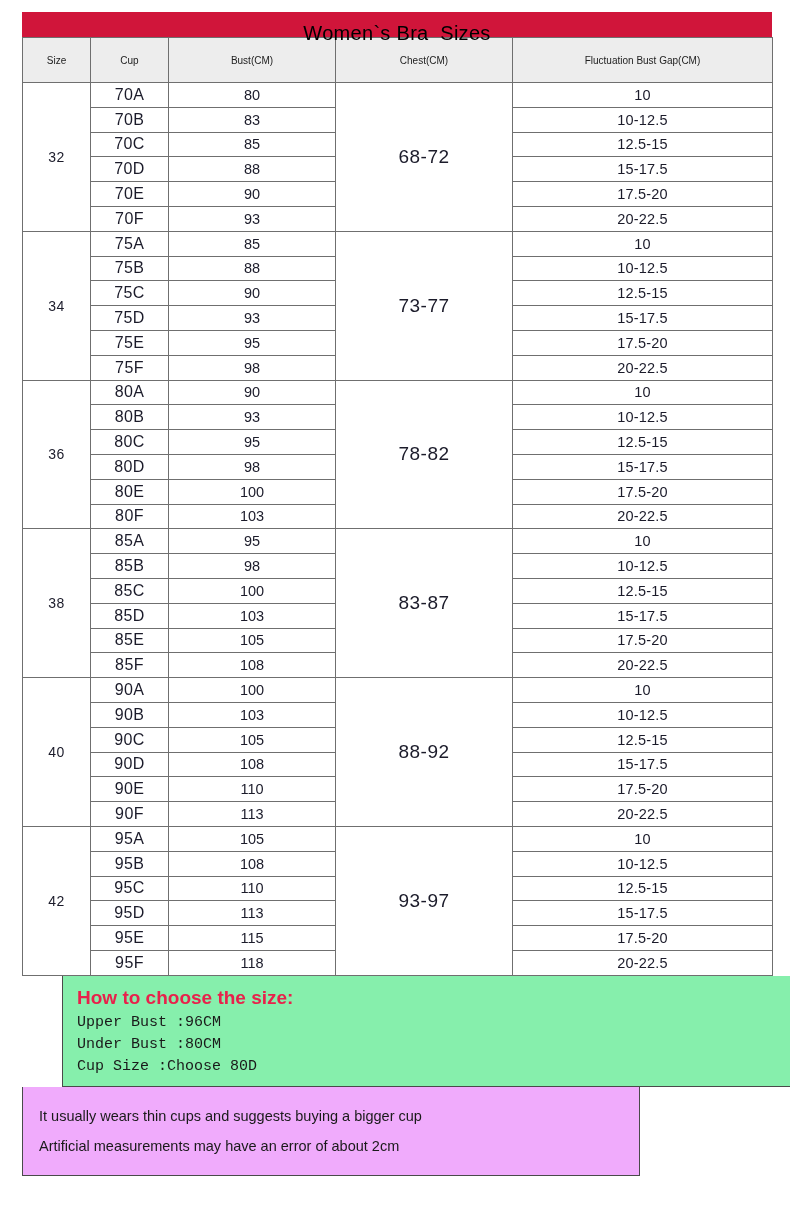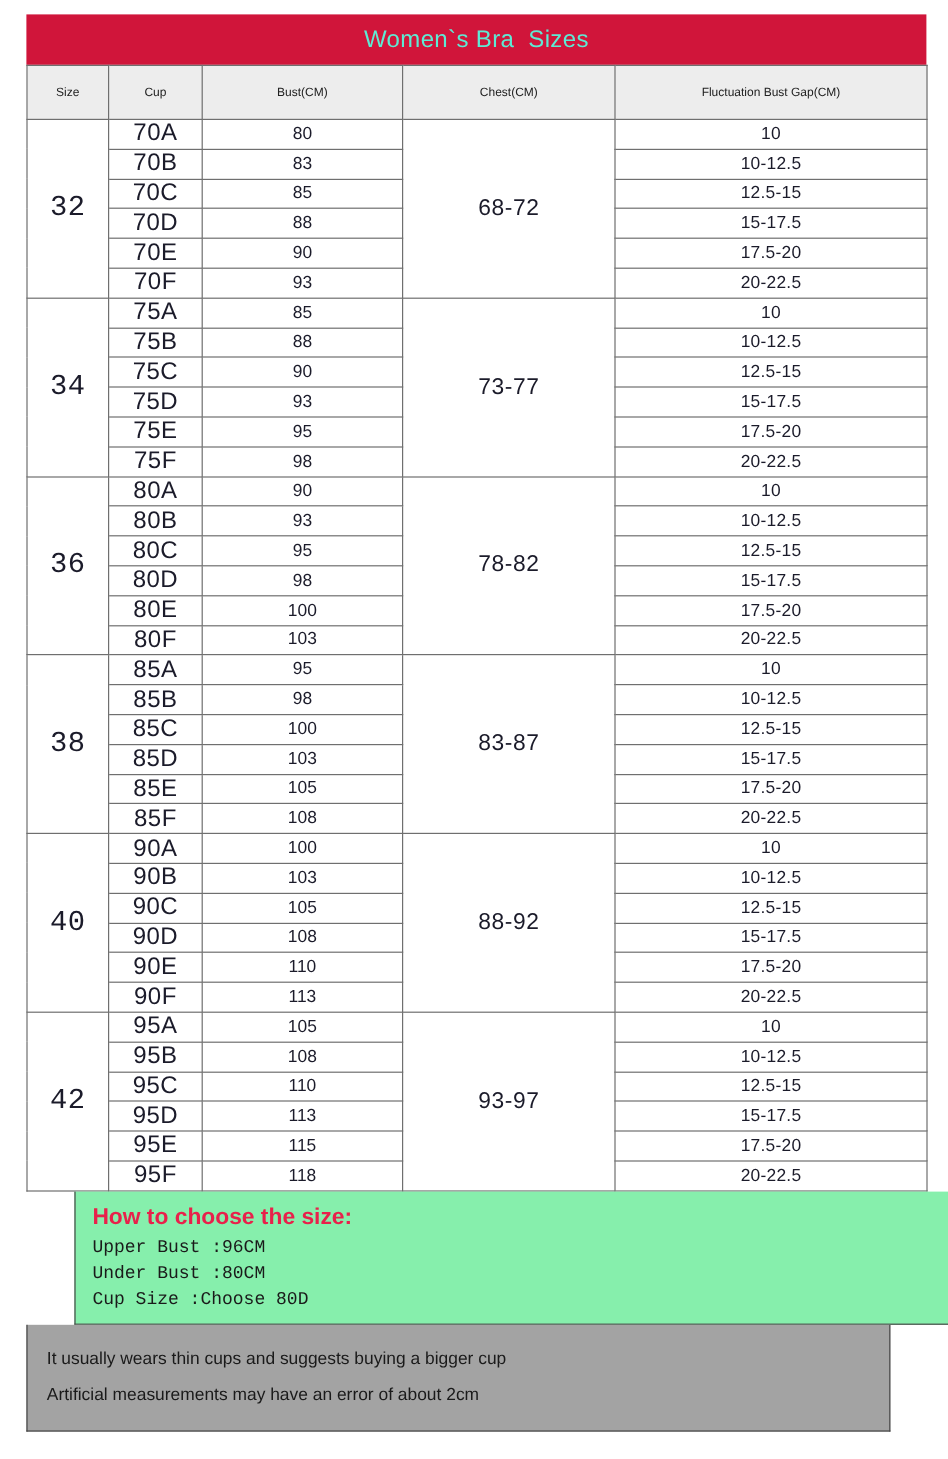--- a/index.html
+++ b/index.html
@@ -18,25 +18,25 @@
   #chart-wrap {
     position: absolute;
     left: 22px;
     top: 12px;
     width: 750px;
   }
 
   
   .title-bar {
     background: #d0153a;
-    color: #5eead4;
+    color: #000000;
     text-align: center;
     font-size: 20px;
     line-height: 42px;
-    height: 42px;
+    height: 25px;
     letter-spacing: 0.3px;
     white-space: pre;
   }
 
   
   table.size-table {
     border-collapse: collapse;
     width: 750px;
     table-layout: fixed;
   }
@@ -61,31 +61,30 @@
     font-size: 10px;
     color: #222;
   }
 
   tbody td {
     height: 23.8px;
     font-size: 14px;
     color: #1b1b2a;
   }
   td.cell-size {
-    font-size: 24px;
+    font-size: 14px;
     letter-spacing: 0.5px;
-    font-family: Liberation Mono, monospace;
   }
   td.cell-chest {
     font-size: 19px;
     letter-spacing: 0.5px;
     margin-top: 20px;
   }
   td.cell-cup {
-    font-size: 20px;
+    font-size: 16px;
     letter-spacing: 0.4px;
   }
   td.cell-bust {
     font-size: 14.5px;
   }
   td.cell-fluc {
     font-size: 14.5px;
     letter-spacing: 0.2px;
   }
   tr.block-start > td {
@@ -112,26 +111,26 @@
   }
   .howto-line {
     font-size: 15px;
     line-height: 22px;
     color: #1a1a1a;
     font-family: Liberation Mono, monospace;
   }
 
   
   .notes {
-    background: #a3a3a3;
+    background: #f0abfc;
     border-left: 1px solid #4a4a4a;
     border-right: 1px solid #4a4a4a;
     border-bottom: 1px solid #4a4a4a;
     box-sizing: border-box;
-    width: 720px;
+    width: 618px;
     padding: 14px 0 14px 16px;
   }
   .note-line {
     font-size: 14.5px;
     line-height: 30px;
     color: #1a1a1a;
   }
 </style>
 </head>
 <body>

